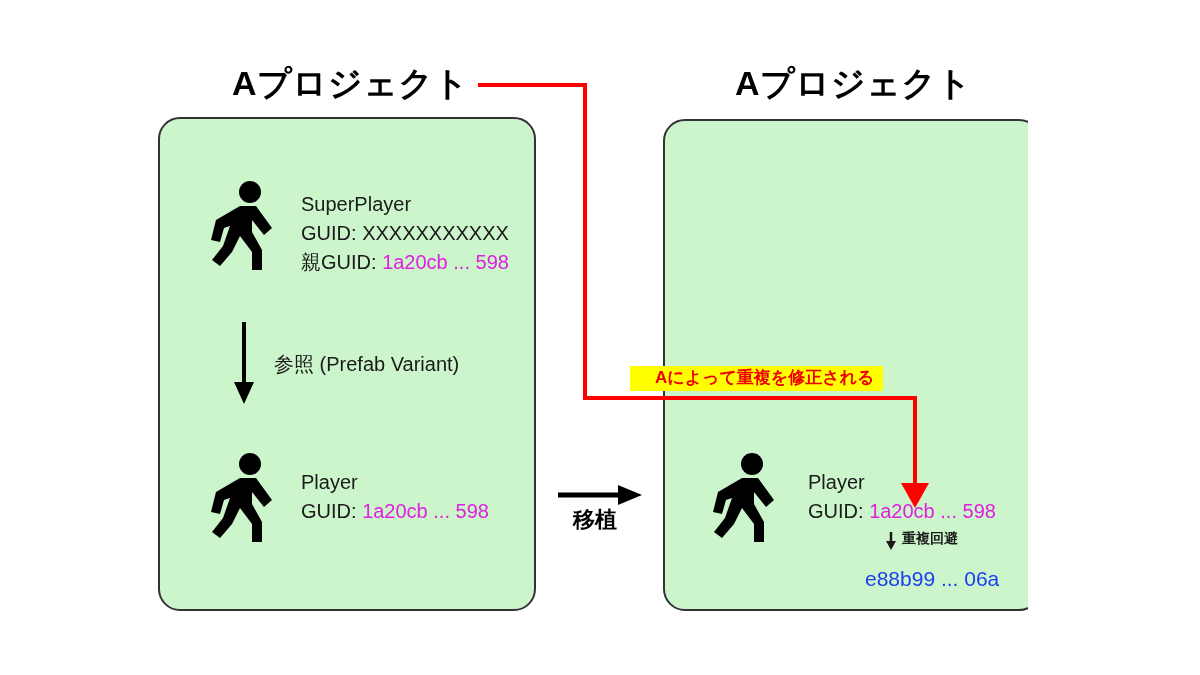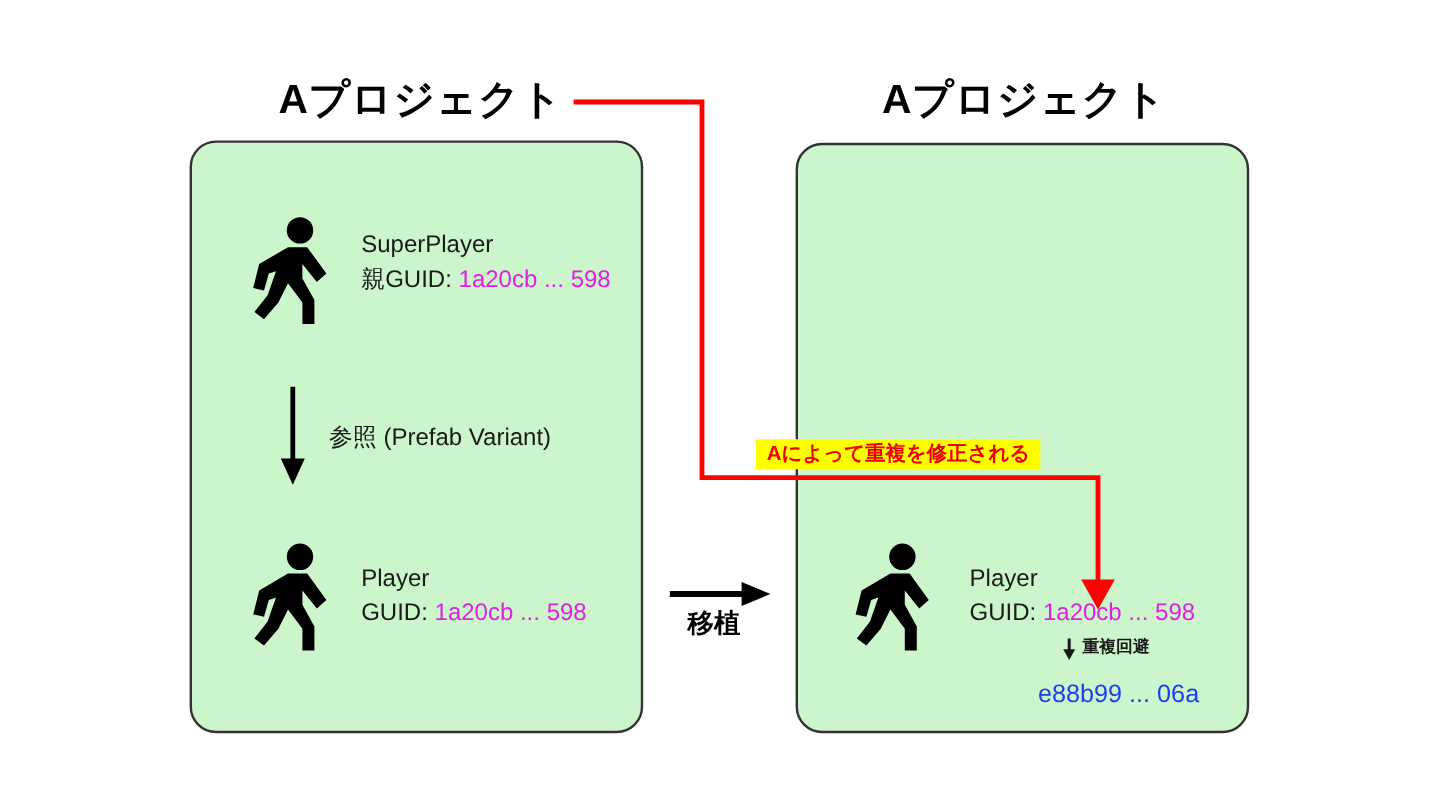--- a/index.html
+++ b/index.html
@@ -5,21 +5,21 @@
   html, body {
     margin: 0;
     padding: 0;
     background: #ffffff;
   }
   body {
     font-family: "Liberation Sans", "DejaVu Sans", sans-serif;
   }
   #canvas {
     position: relative;
-    width: 1200px;
+    width: 1028px;
     height: 675px;
     background: #ffffff;
     overflow: hidden;
     text-decoration: underline;
   }
 
   
   .project-title {
     position: absolute;
     font-size: 34px;
@@ -115,21 +115,21 @@
 
   
   #fix-note {
     position: absolute;
     left: 630px;
     top: 366px;
     background: #ffff00;
     color: #ee0000;
     font-size: 17px;
     font-weight: bold;
-    padding: 3px 9px 4px 9px;
+    padding: 3px 9px 4px 25px;
     white-space: nowrap;
     line-height: 18px;
   }
 
   
   #dup-note {
     position: absolute;
     left: 884px;
     top: 530px;
     font-size: 14px;
@@ -169,20 +169,21 @@
 
   <svg id="person-a-super" class="person-icon" viewBox="0 0 70 92">
     <g fill="#000000">
       <circle cx="40" cy="12" r="11"></circle>
       <path d="M30 26 L46 26 L62 48 L54 55 L42 40 L42 52 L52 70 L52 90 L42 90 L42 72 L30 56 L22 72 L10 86 L2 80 L13 66 L20 46 L14 48 L10 62 L1 60 L6 40 Z"></path>
     </g>
   </svg>
 
   <div id="info-a-super" class="info-block">
     <div>SuperPlayer</div>
+    <div><span>GUID: </span><span>XXXXXXXXXXX</span></div>
     <div><span>親GUID: </span><span class="guid-magenta">1a20cb ... 598</span></div>
   </div>
 
   <svg id="ref-arrow" viewBox="0 0 32 82">
     <line x1="16" y1="0" x2="16" y2="66" stroke="#000000" stroke-width="4"></line>
     <polygon points="16,82 6,60 26,60" fill="#000000"></polygon>
   </svg>
 
   <div id="ref-label">参照 (Prefab Variant)</div>
 

